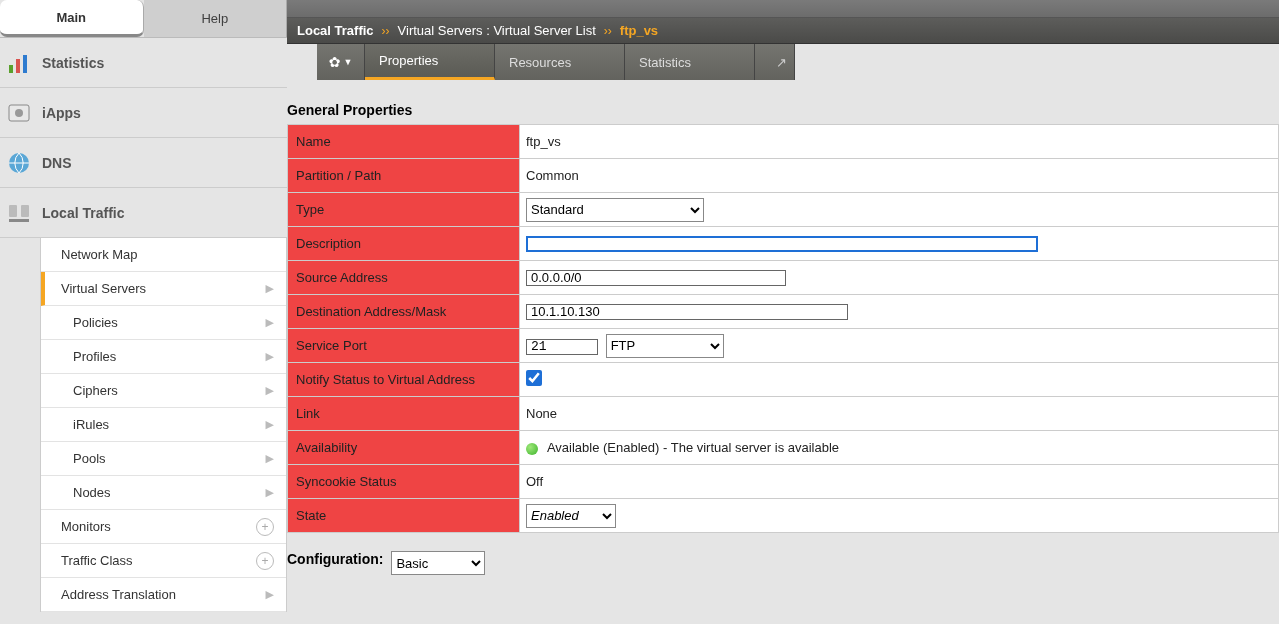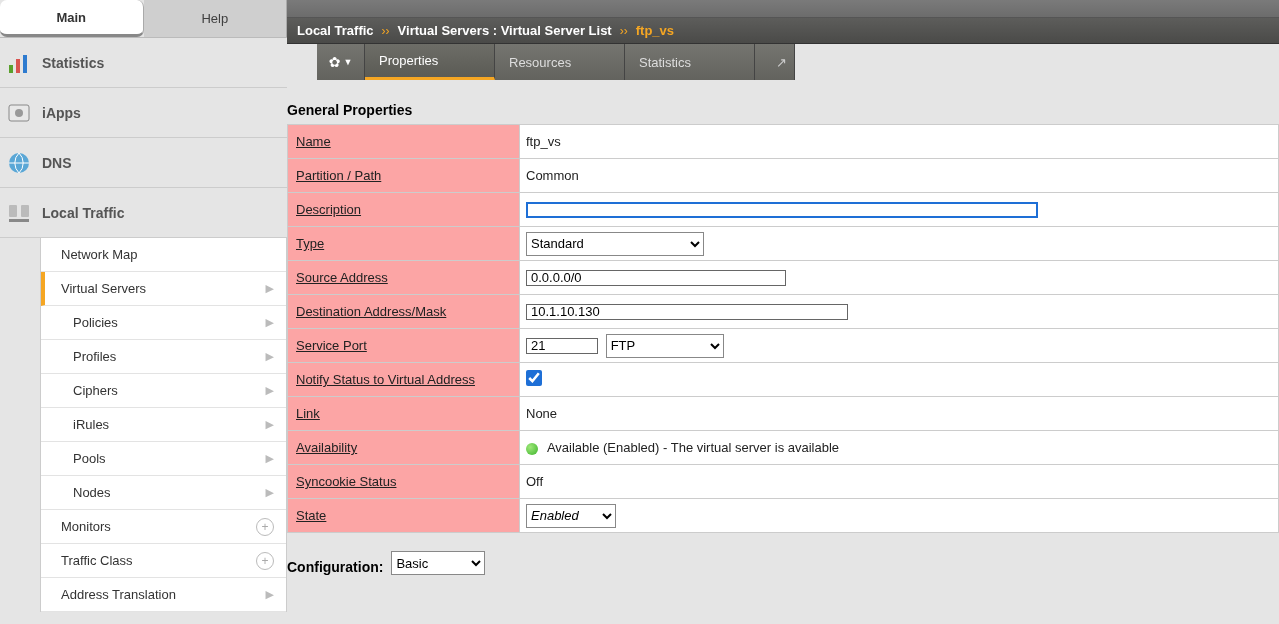--- a/index.html
+++ b/index.html
@@ -26,27 +26,27 @@
   .breadcrumb-bar { height: 26px; background: linear-gradient(#5d5d5b,#4a4a48); display: flex; align-items: center; padding-left: 10px; gap: 8px; color: #fff; font-size: 13px; border-bottom: 1px solid #333; }
   .breadcrumb-sep { color: #f5a623; font-size: 12px; }
   .breadcrumb-current { color: #f5a623; font-weight: bold; }
   .sub-tabs-row { height: 36px; display: flex; align-items: stretch; background: #e5e5e5; padding-left: 30px; }
   .gear-box { width: 48px; background: linear-gradient(#757570,#63635e); display: flex; align-items: center; justify-content: center; color: #fff; font-size: 14px; border-right: 1px solid #444; cursor: pointer; }
   .sub-tab { width: 130px; background: linear-gradient(#757570,#63635e); display: flex; align-items: center; justify-content: flex-start; padding-left: 14px; color: #ddd; font-size: 13px; border-right: 1px solid #444; cursor: pointer; }
   .sub-tab.active { color: #fff; font-weight: normal; border-bottom: 3px solid #f5a623; background: linear-gradient(#6d6d67,#5b5b55); }
   .sub-tab.popout { width: 40px; justify-content: center; color: #ccc; }
   .prop-table { width: 100%; border-collapse: collapse; background: #f2f2f2; }
   .prop-table td { font-size: 13px; color: #222; height: 34px; }
-  .prop-table td.label { width: 232px; background: #fca5a5; border: 1px solid #ccc; padding-left: 8px; text-decoration: underline; }
+  .prop-table td.label { width: 232px; background: #ef4444; border: 1px solid #ccc; padding-left: 8px; }
   .prop-table td.value { background: #fff; border: 1px solid #ccc; padding-left: 6px; }
   .txt-input { height: 16px; border: 1px solid #666; padding: 2px 4px; font-size: 13px; background: #fff; }
   .txt-input.blue { border: 2px solid #1e6fd6; outline: none; }
   select { height: 24px; font-size: 13px; border: 1px solid #888; background: #fff; }
   .avail-dot { width: 12px; height: 12px; background: radial-gradient(circle at 35% 35%, #9fe87a, #3cb32b); border-radius: 50%; display: inline-block; margin-right: 6px; vertical-align: middle; }
-  .config-row { display: flex; align-items: flex-end; gap: 8px; margin-top: 18px; }
+  .config-row { display: flex; align-items: flex-start; gap: 8px; margin-top: 18px; }
   .config-label { font-weight: bold; font-size: 14px; }
   
   .content-container, .section-title2, .config-row, .prop-table { margin-left: 0; }
   .cs { padding: 22px 0 0 0; }
   .cs h3 { font-size: 14px; font-weight: bold; margin: 0 0 6px 0; padding-left: 0; }
   .cs .config-row { margin-left: 0; }
   .cs, .cs h3, .cs .prop-table, .cs .config-row { margin-left: 0; }
   .cs { margin-left: 0; }
 </style>
 </head>
@@ -147,21 +147,21 @@
         <span class="chev">▶</span>
       </div>
     </div>
   </div>
 
   <div class="right-panel">
     <div class="top-gray-bar"></div>
     <div class="breadcrumb-bar">
       <span style="font-weight:bold;">Local Traffic</span>
       <span class="breadcrumb-sep">››</span>
-      <span style="font-weight:bold;">Virtual Servers : Virtual Server List</span>
+      <span style="font-weight:normal;">Virtual Servers : Virtual Server List</span>
       <span class="breadcrumb-sep">››</span>
       <span class="breadcrumb-current">ftp_vs</span>
     </div>
     <div class="sub-tabs-row">
       <div class="gear-box">
         <span>✿</span>
         <span style="font-size:9px;margin-left:3px;">▼</span>
       </div>
       <div class="sub-tab active">Properties</div>
       <div class="sub-tab">Resources</div>
@@ -177,49 +177,49 @@
         <tbody>
             <tr>
           <td class="label">Name</td>
           <td class="value">ftp_vs</td>
         </tr>
         <tr>
           <td class="label">Partition / Path</td>
           <td class="value">Common</td>
         </tr>
         <tr>
-          <td class="label">Description</td>
-          <td class="value">
-            <input class="txt-input blue" style="width: 512px;" value="">
-          </td>
-        </tr>
-        <tr>
           <td class="label">Type</td>
           <td class="value">
             <select style="width:178px;">
               <option>Standard</option>
             </select>
           </td>
         </tr>
         <tr>
+          <td class="label">Description</td>
+          <td class="value">
+            <input class="txt-input blue" style="width: 512px;" value="">
+          </td>
+        </tr>
+        <tr>
           <td class="label">Source Address</td>
           <td class="value">
             <input class="txt-input" style="width: 260px;" value="0.0.0.0/0">
           </td>
         </tr>
         <tr>
           <td class="label">Destination Address/Mask</td>
           <td class="value">
             <input class="txt-input" style="width: 322px;" value="10.1.10.130">
           </td>
         </tr>
         <tr>
           <td class="label">Service Port</td>
           <td class="value">
-            <input class="txt-input" style="width: 72px;" value="21">
+            <input class="txt-input" style="width: 72px; font-family: Liberation Mono, monospace;" value="21">
             <select style="width:118px;margin-left:4px;">
               <option>FTP</option>
             </select>
           </td>
         </tr>
         <tr>
           <td class="label">Notify Status to Virtual Address</td>
           <td class="value">
             <input type="checkbox" checked="" style="accent-color: rgb(30, 111, 214); width: 16px; height: 16px;">
           </td>

